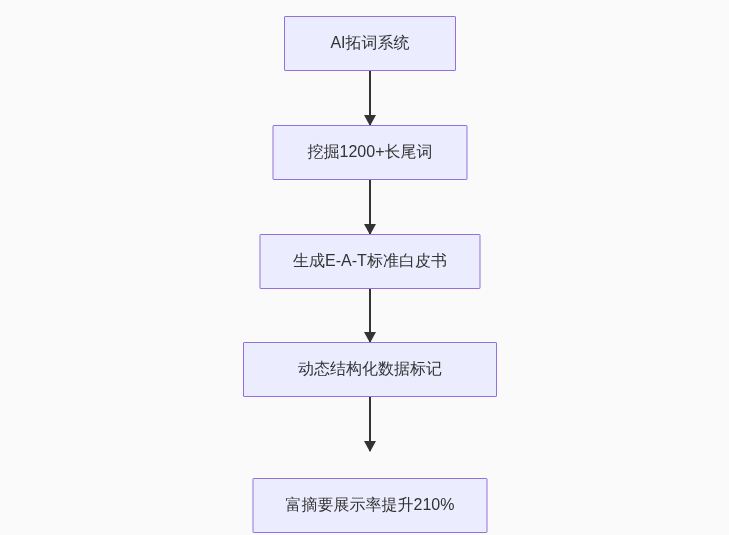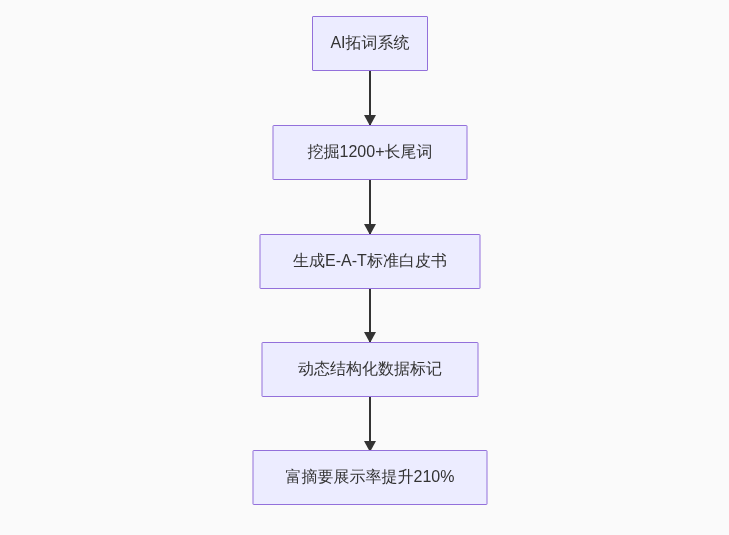--- a/index.html
+++ b/index.html
@@ -52,21 +52,21 @@
     border-left:6px solid transparent;
     border-right:6px solid transparent;
     border-top:11px solid var(--arrow);
   }
 </style>
 </head>
 <body>
 
 <div class="canvas">
 
-  <div class="node" style="top:16px;width:116px;">
+  <div class="node" style="top:16px;width:172px;">
     <span>AI拓词系统</span>
   </div>
 
   <div class="edge" style="top:71px;height:54px;">
     <span class="arrowhead"></span>
   </div>
 
   <div class="node" style="top:125px;width:195px;align-items:center;">
     <span>挖掘1200+长尾词</span>
   </div>
@@ -76,25 +76,25 @@
   </div>
 
   <div class="node" style="top:234px;width:221px;">
     <span>生成E-A-T标准白皮书</span>
   </div>
 
   <div class="edge" style="top:289px;height:53px;">
     <span class="arrowhead"></span>
   </div>
 
-  <div class="node" style="top:342px;width:217px;text-align:right;">
+  <div class="node" style="top:342px;width:254px;text-align:right;">
     <span>动态结构化数据标记</span>
   </div>
 
   <div class="edge" style="top:397px;height:54px;">
     <span class="arrowhead"></span>
   </div>
 
-  <div class="node" style="top:450px;width:235px;">
+  <div class="node" style="top:478px;width:235px;">
     <span>富摘要展示率提升210%</span>
   </div>
 
 </div>
 
 </body></html>

